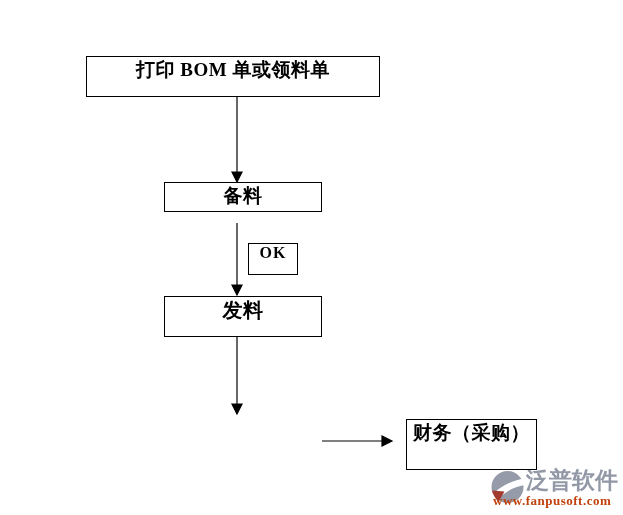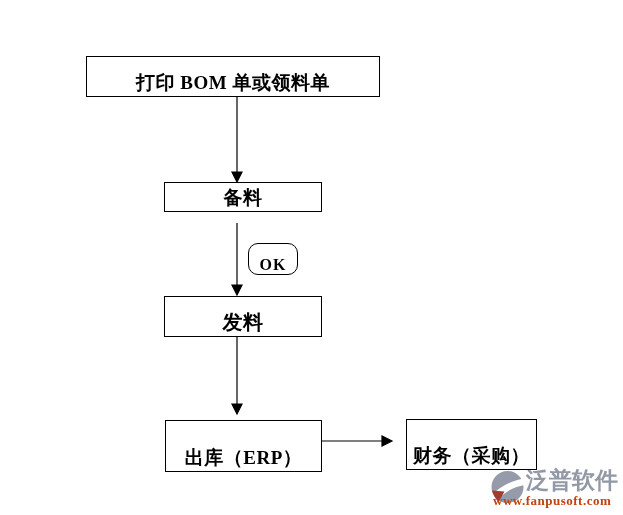--- a/index.html
+++ b/index.html
@@ -13,30 +13,30 @@
   
   .connectors{
     position:absolute;left:0;top:0;width:623px;height:515px;
     z-index:1;
   }
   
   .node{
     position:absolute;
     border:1px solid #000000;
     box-sizing:border-box;
-    display:flex;align-items:flex-end;justify-content:center;
+    display:flex;align-items:flex-start;justify-content:center;
     font-weight:bold;color:#000000;
     background:transparent;
     z-index:2;
     letter-spacing:0.5px;
     white-space:nowrap;
   }
   #node-print   {left:86px;  top:56px;  width:294px; height:41px; font-size:19px;}
   #node-prepare {left:164px; top:182px; width:158px; height:30px; font-size:19px;}
-  #node-ok      {left:248px; top:243px; width:50px;  height:32px; font-size:16px; letter-spacing:1px;border-radius:10px;}
+  #node-ok      {left:248px; top:243px; width:50px;  height:32px; font-size:16px; letter-spacing:1px;}
   #node-issue   {left:164px; top:296px; width:158px; height:41px; font-size:20px;}
   #node-stockout{left:165px; top:420px; width:157px; height:52px; font-size:19px;}
   #node-finance {left:406px; top:419px; width:131px; height:51px; font-size:19px;}
 
   
   .watermark{
     position:absolute;left:488px;top:466px;width:132px;height:46px;
     z-index:0;
   }
   .wm-icon{position:absolute;left:2px;top:2px;width:36px;height:38px;}
@@ -92,23 +92,20 @@
   </div>
 
   <div class="node" id="node-ok">
     <span>OK</span>
   </div>
 
   <div class="node" id="node-issue">
     <span>发料</span>
   </div>
 
-  <div class="node" id="node-stockout">
-    <span>出库（ERP）</span>
-  </div>
 
   <div class="node" id="node-finance">
     <span>财务（采购）</span>
   </div>
 
   <div class="watermark">
     <svg class="wm-icon" viewBox="0 0 36 38" xmlns="http://www.w3.org/2000/svg">
       <circle cx="17.5" cy="19" r="16" fill="#959ba8"></circle>
       <path d="M-3 32 C8 19 22 11.5 39 9.5 L39 16.5 C25 17.5 12 24.5 3 37 Z" fill="#ffffff"></path>
       <path d="M2 22.5 L14.5 23.5 L8.5 34 C5.5 31 3 27 2 22.5 Z" fill="#a23b30"></path>

